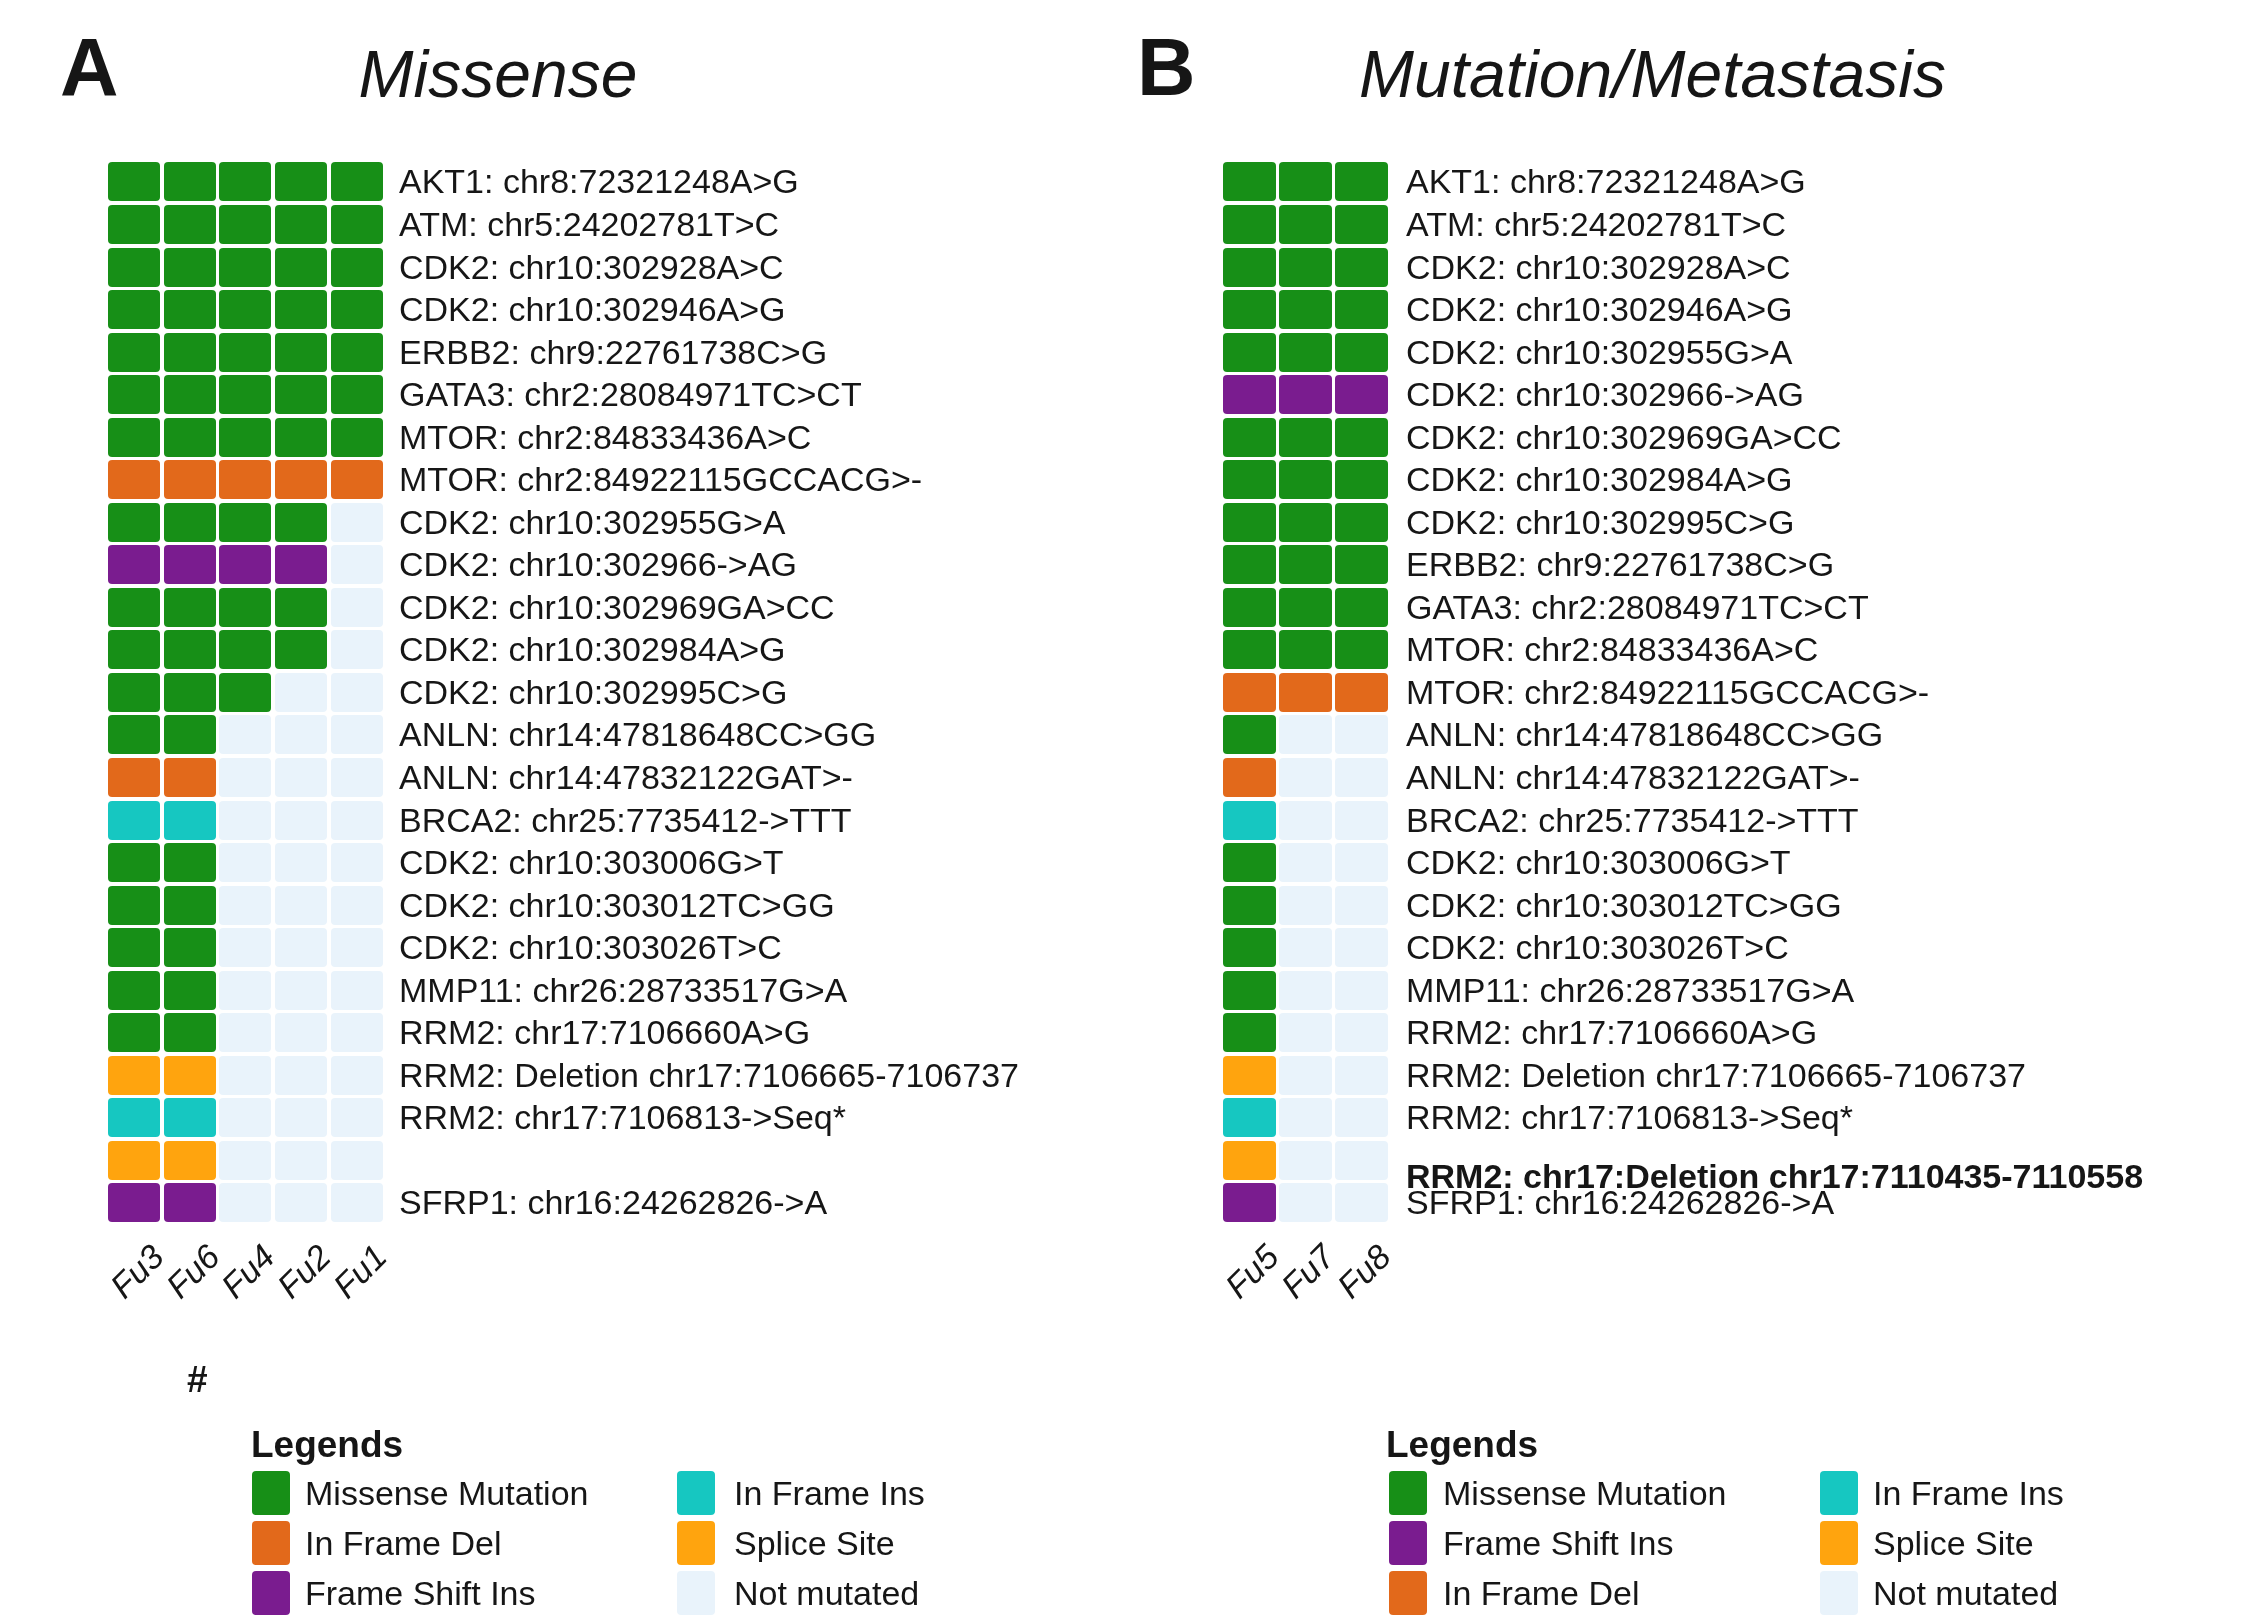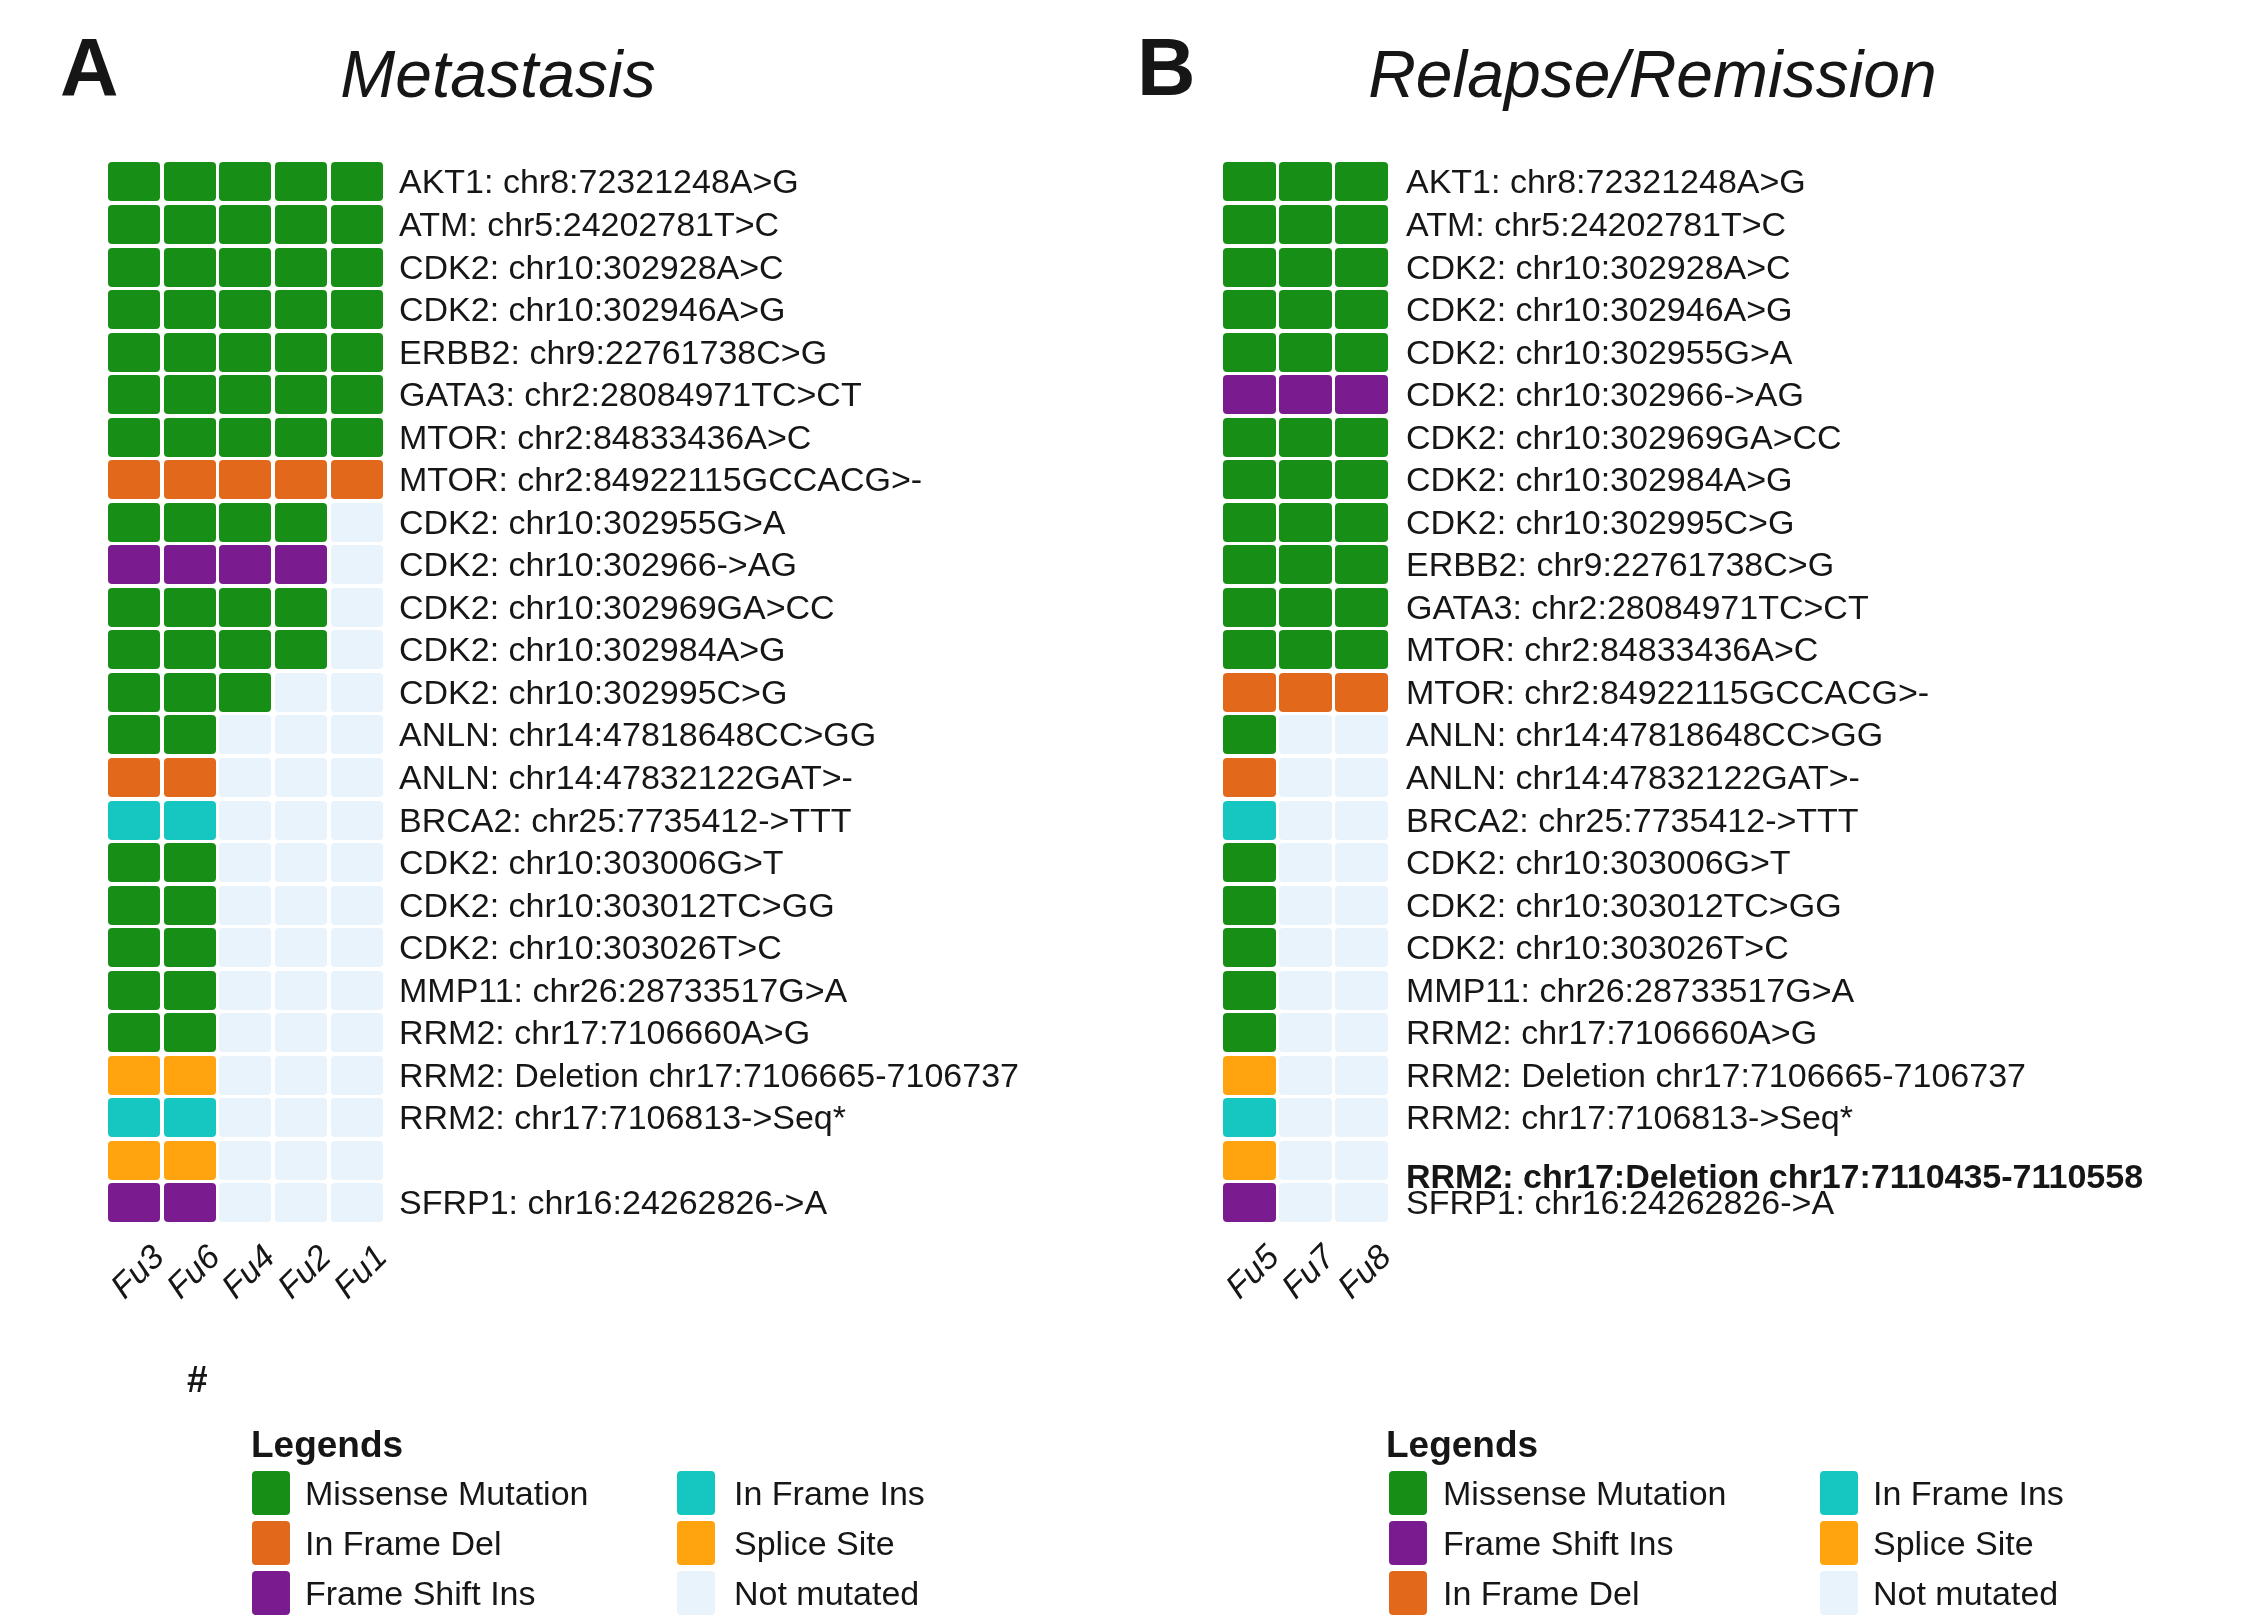--- a/index.html
+++ b/index.html
@@ -20,21 +20,21 @@
   .lswatch{position:absolute;width:38px;height:44px;border-radius:4.1px;}
   .ltext{position:absolute;font-size:34px;line-height:44px;white-space:nowrap;}
 </style>
 </head>
 <body>
 
 <div class="canvas">
 
   <section>
     <div class="plabel" id="pl0">A</div>
-    <div class="ptitle" id="pt0">Metastasis</div>
+    <div class="ptitle" id="pt0">Missense</div>
     <div class="layer" id="panel0">
         <div class="cell" style="left: 108px; top: 162px; width: 52px; height: 39px; background: rgb(23, 143, 23);"></div>
         <div class="cell" style="left: 164px; top: 162px; width: 52px; height: 39px; background: rgb(23, 143, 23);"></div>
         <div class="cell" style="left: 219px; top: 162px; width: 52px; height: 39px; background: rgb(23, 143, 23);"></div>
         <div class="cell" style="left: 275px; top: 162px; width: 52px; height: 39px; background: rgb(23, 143, 23);"></div>
         <div class="cell" style="left: 331px; top: 162px; width: 52px; height: 39px; background: rgb(23, 143, 23);"></div>
         <div class="rowlab" style="left: 399px; top: 162px; line-height: 39px;">AKT1: chr8:72321248A&gt;G</div>
         <div class="cell" style="left: 108px; top: 205px; width: 52px; height: 39px; background: rgb(23, 143, 23);"></div>
         <div class="cell" style="left: 164px; top: 205px; width: 52px; height: 39px; background: rgb(23, 143, 23);"></div>
         <div class="cell" style="left: 219px; top: 205px; width: 52px; height: 39px; background: rgb(23, 143, 23);"></div>
@@ -195,21 +195,21 @@
         <div class="ltext" style="left: 734px; top: 1521px;">Splice Site</div>
         <div class="lswatch" style="left: 677px; top: 1571px; background: rgb(233, 243, 251);"></div>
         <div class="ltext" style="left: 734px; top: 1571px;">Not mutated</div>
       </div>
     <span class="xnote">#</span>
     <div class="ltitle" id="lt0">Legends</div>
   </section>
 
   <section>
     <div class="plabel" id="pl1">B</div>
-    <div class="ptitle" id="pt1">Relapse/Remission</div>
+    <div class="ptitle" id="pt1">Mutation/Metastasis</div>
     <div class="layer" id="panel1">
         <div class="cell" style="left: 1223px; top: 162px; width: 53px; height: 39px; background: rgb(23, 143, 23);"></div>
         <div class="cell" style="left: 1279px; top: 162px; width: 53px; height: 39px; background: rgb(23, 143, 23);"></div>
         <div class="cell" style="left: 1335px; top: 162px; width: 53px; height: 39px; background: rgb(23, 143, 23);"></div>
         <div class="rowlab" style="left: 1406px; top: 162px; line-height: 39px;">AKT1: chr8:72321248A&gt;G</div>
         <div class="cell" style="left: 1223px; top: 205px; width: 53px; height: 39px; background: rgb(23, 143, 23);"></div>
         <div class="cell" style="left: 1279px; top: 205px; width: 53px; height: 39px; background: rgb(23, 143, 23);"></div>
         <div class="cell" style="left: 1335px; top: 205px; width: 53px; height: 39px; background: rgb(23, 143, 23);"></div>
         <div class="rowlab" style="left: 1406px; top: 205px; line-height: 39px;">ATM: chr5:24202781T&gt;C</div>
         <div class="cell" style="left: 1223px; top: 248px; width: 53px; height: 39px; background: rgb(23, 143, 23);"></div>

